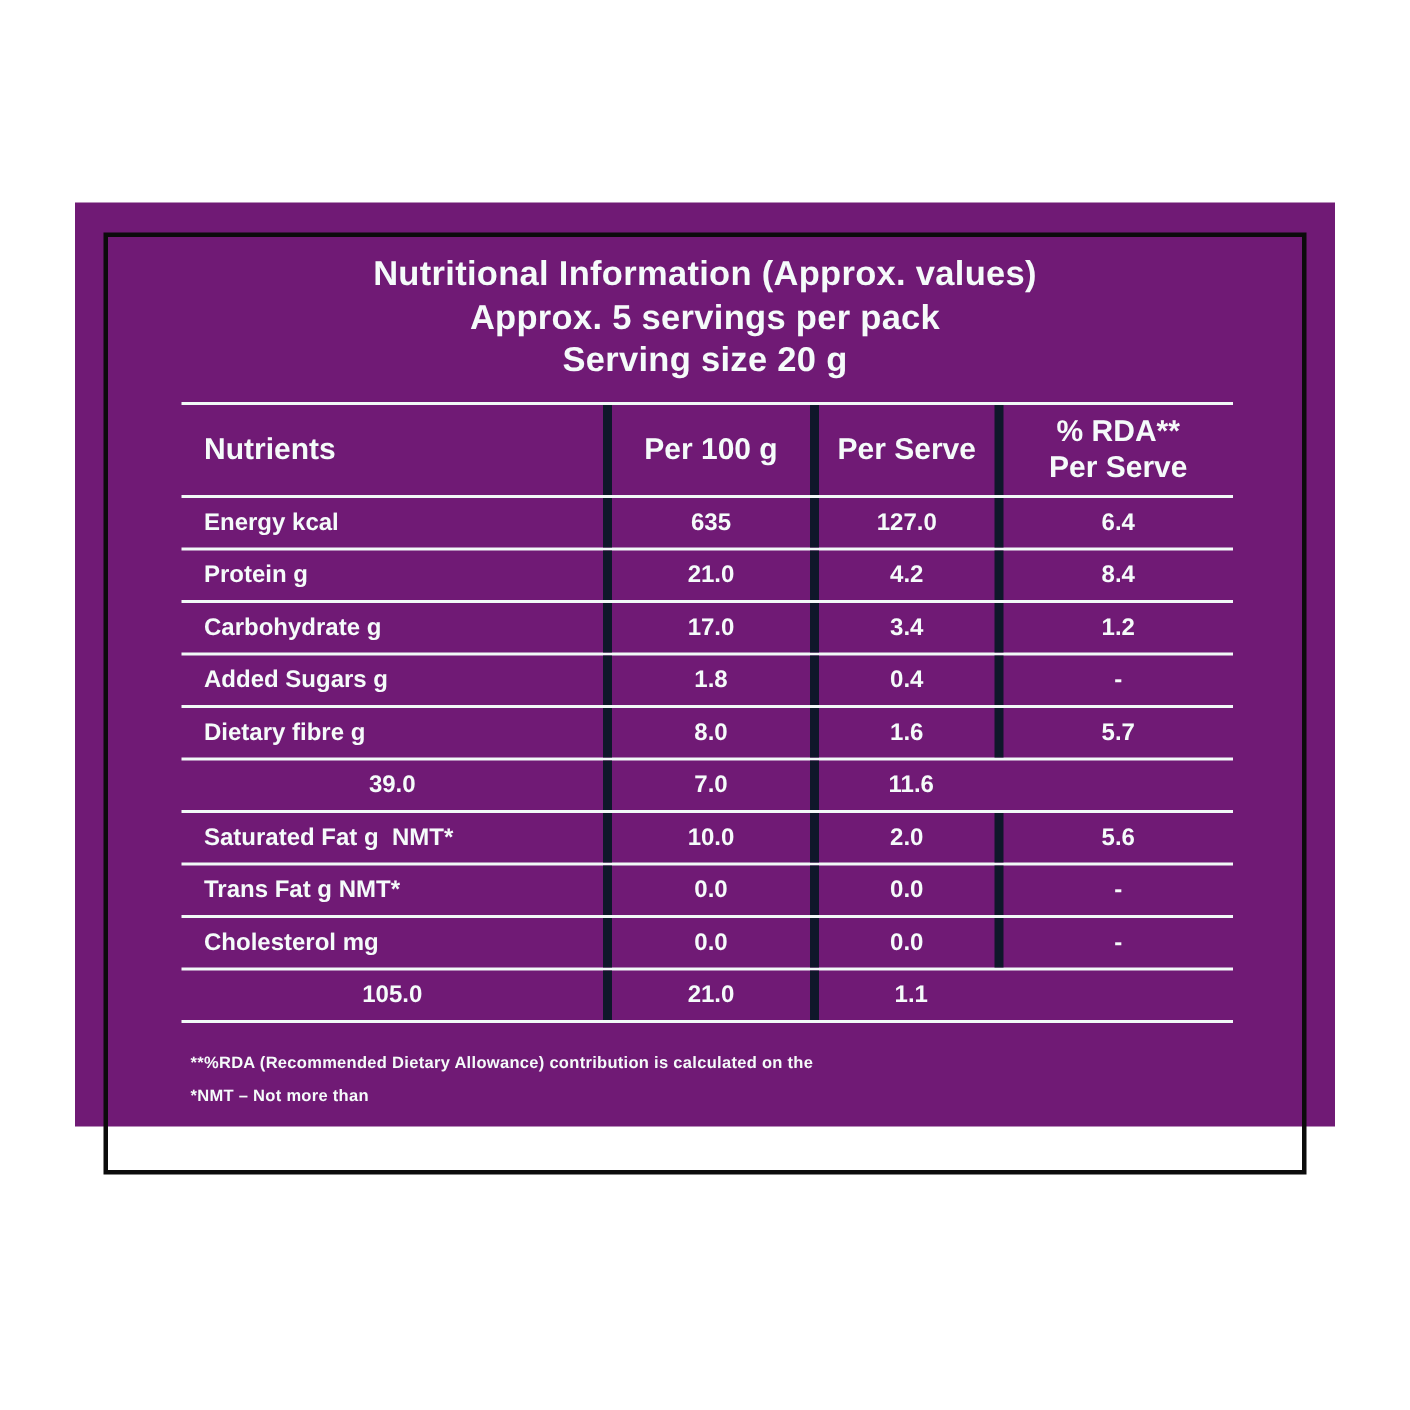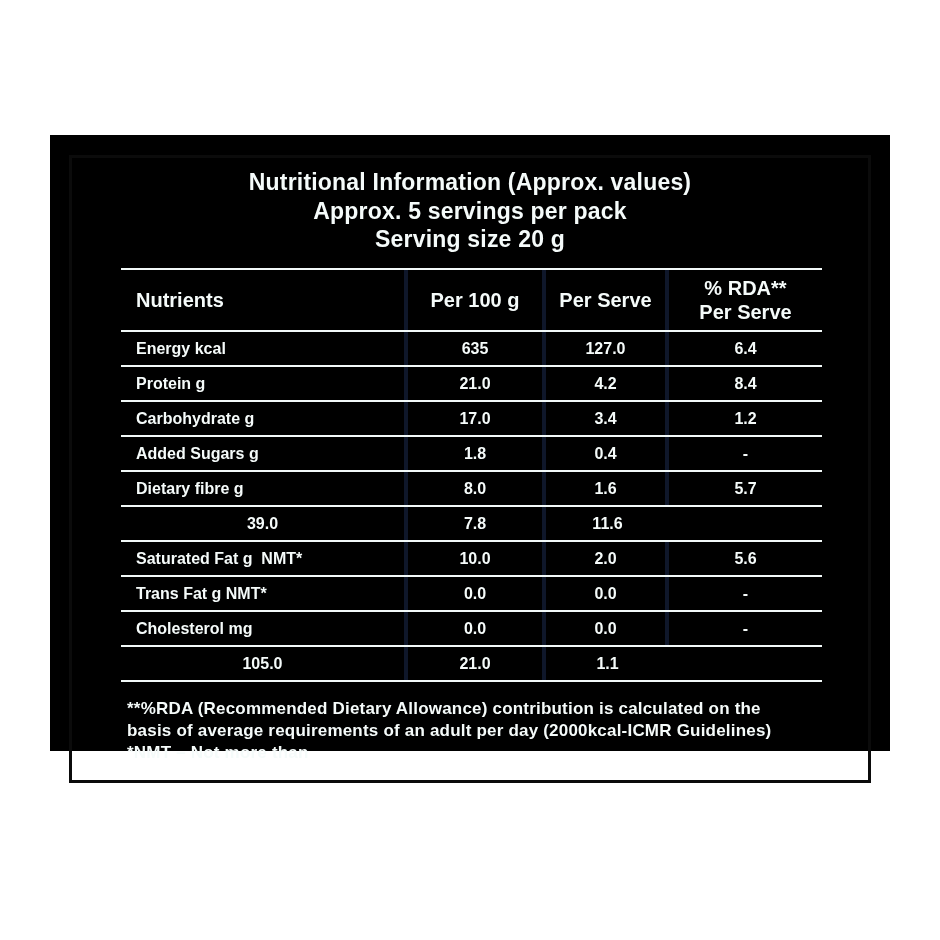--- a/index.html
+++ b/index.html
@@ -1,28 +1,28 @@
 <!DOCTYPE html>
 <html><head>
 <meta charset="utf-8">
 <style>
   html,body{margin:0;padding:0;}
   body{width:940px;height:940px;background:#ffffff;font-family:"Liberation Sans",sans-serif;}
   .canvas{position:relative;width:940px;height:940px;background:#ffffff;overflow:hidden;}
-  .panel{position:absolute;left:50px;top:135px;width:840px;height:616px;background:#000000;color:#f5fbfa;font-weight:700;}
+  .panel{position:absolute;left:50px;top:135px;width:840px;height:616px;background:#701a75;color:#f5fbfa;font-weight:700;}
   .border-box{position:absolute;left:19px;top:20px;width:802px;height:628px;border:3px solid #0b0b0b;box-sizing:border-box;pointer-events:none;}
   .titles{position:absolute;left:0;right:0;top:33px;text-align:center;font-size:23px;line-height:28.5px;letter-spacing:.2px;}
   .ntable{position:absolute;left:71px;top:133px;width:701px;border-top:2px solid #f2f9f8;}
   .tr{display:grid;grid-template-columns:287px 138px 123px 153px;box-sizing:border-box;border-bottom:2px solid #f2f9f8;height:35px;}
   .tr.thead{height:62px;}
   .td{display:flex;align-items:center;justify-content:center;font-size:16px;white-space:pre-wrap;box-sizing:border-box;line-height:24px;text-align:center;}
   .td.c0{justify-content:flex-start;padding-left:15px;text-align:left;}
-  .td.c0,.td.c1,.td.c2{border-right:4px solid #0f172a;}
+  .td.c0,.td.c1,.td.c2{border-right:6px solid #0f172a;}
   .thead .td{font-size:20px;}
-  .footnote{position:absolute;left:77px;top:563px;width:680px;font-size:17px;line-height:22px;letter-spacing:.2px;}
+  .footnote{position:absolute;left:77px;top:563px;width:680px;font-size:11px;line-height:22px;letter-spacing:.2px;}
 </style>
 </head>
 <body>
 
 <div class="canvas">
   <div class="panel">
     <div class="border-box"></div>
 
     <div class="titles">
       <div>Nutritional Information (Approx. values)</div>
@@ -64,21 +64,21 @@
         <div class="td c3">-</div>
       </div>
       <div class="tr">
         <div class="td c0">Dietary fibre g</div>
         <div class="td c1">8.0</div>
         <div class="td c2">1.6</div>
         <div class="td c3">5.7</div>
       </div>
       <div class="tr">
         <div class="td c1">39.0</div>
-        <div class="td c2">7.8</div>
+        <div class="td c2">7.0</div>
         <div class="td c3">11.6</div>
       </div>
       <div class="tr">
         <div class="td c0">Saturated Fat g  NMT*</div>
         <div class="td c1">10.0</div>
         <div class="td c2">2.0</div>
         <div class="td c3">5.6</div>
       </div>
       <div class="tr">
         <div class="td c0">Trans Fat g NMT*</div>
@@ -94,17 +94,16 @@
       </div>
       <div class="tr">
         <div class="td c1">105.0</div>
         <div class="td c2">21.0</div>
         <div class="td c3">1.1</div>
       </div>
     </div>
 
     <div class="footnote">
       <div>**%RDA (Recommended Dietary Allowance) contribution is calculated on the</div>
-      <div>basis of average requirements of an adult per day (2000kcal-ICMR Guidelines)</div>
       <div>*NMT – Not more than</div>
     </div>
   </div>
 </div>
 
 </body></html>

